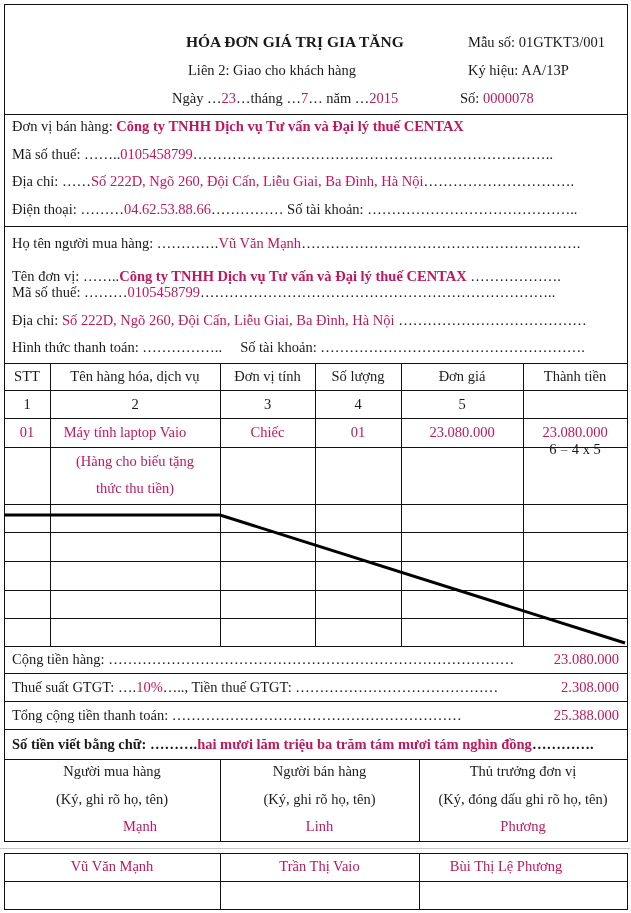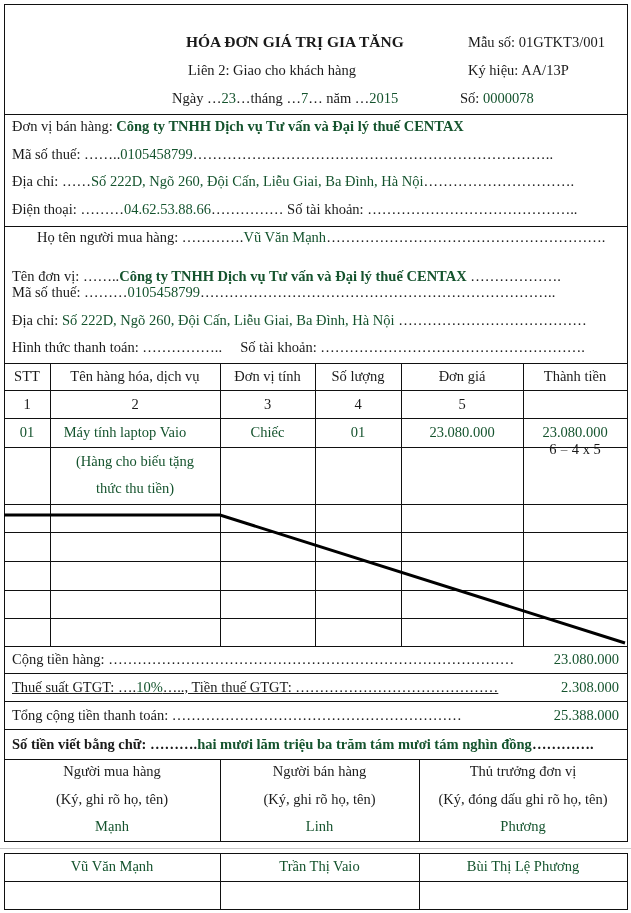--- a/index.html
+++ b/index.html
@@ -1,21 +1,21 @@
 <!DOCTYPE html>
 <html><head>
 <meta charset="utf-8">
 <style>
   html, body { margin:0; padding:0; background:#ffffff; }
   body { width:631px; height:913px; position:relative; overflow:hidden;
          font-family:"Liberation Serif", "DejaVu Serif", serif; font-size:14.5px; color:#1a1a1a; }
   .abs { position:absolute; }
   .hl { position:absolute; height:1px; background:#111; }
   .vl { position:absolute; width:1px; background:#111; }
-  .red { color:#14532d; }
+  .red { color:#be185d; }
   .bold { font-weight:bold; }
   .line { position:absolute; left:12px; white-space:nowrap; line-height:18px; }
   .cell { position:absolute; text-align:center; line-height:18px; white-space:nowrap; }
   .right { position:absolute; white-space:nowrap; line-height:18px; }
   .dots { letter-spacing:0.2px; }
 </style>
 </head>
 <body>
 
 <div>
@@ -49,21 +49,21 @@
   <div class="line" style="top:172px;">
     <span>Địa chỉ: ……</span><span class="red">Số 222D, Ngõ 260, Đội Cấn, Liễu Giai, Ba Đình, Hà Nội</span><span class="dots">………………………….</span>
   </div>
   <div class="line" style="top:200px;">
     <span>Điện thoại: ………</span><span class="red">04.62.53.88.66</span><span>…………… </span><span>Số tài khoản: ……………………………………..</span>
   </div>
 </div>
 <div class="hl" style="left:4px; top:226px; width:624px;"></div>
 
 <div>
-  <div class="line" style="top:228px;margin-left:25px;">
+  <div class="line" style="top:234px;">
     <span>Họ tên người mua hàng: ………….</span><span class="red">Vũ Văn Mạnh</span><span>………………………………………………….</span>
   </div>
   <div class="line" style="top:267px;">
     <span>Tên đơn vị: ……..</span><span class="red bold">Công ty TNHH Dịch vụ Tư vấn và Đại lý thuế CENTAX</span><span> ……………….</span>
   </div>
   <div class="line" style="top:283px;">
     <span>Mã số thuế: ………</span><span class="red">0105458799</span><span>………………………………………………………………..</span>
   </div>
   <div class="line" style="top:311px;">
     <span>Địa chỉ: </span><span class="red">Số 222D, Ngõ 260, Đội Cấn, Liễu Giai, Ba Đình, Hà Nội</span><span> …………………………………</span>
@@ -123,41 +123,41 @@
 
 <div>
   <div class="hl" style="left:4px; top:673px; width:624px;"></div>
   <div class="hl" style="left:4px; top:701px; width:624px;"></div>
   <div class="hl" style="left:4px; top:729px; width:624px;"></div>
   <div class="hl" style="left:4px; top:759px; width:624px;"></div>
 
   <div class="line" style="top:650px; width:530px; overflow:hidden;">Cộng tiền hàng: …………………………………………………………………………</div>
   <div class="right red" style="right:12px; top:650px; background:#fff; padding-left:0;">23.080.000</div>
 
-  <div class="line" style="top:678px; width:545px; overflow:hidden;text-decoration:underline;">
+  <div class="line" style="top:678px; width:545px; overflow:hidden;">
     <span>Thuế suất GTGT: ….</span><span class="red">10%</span><span>….., Tiền thuế GTGT: ……………………………………</span>
   </div>
   <div class="right red" style="right:12px; top:678px;">2.308.000</div>
 
   <div class="line" style="top:706px; width:535px; overflow:hidden;">Tổng cộng tiền thanh toán:  ……………………………………………………</div>
   <div class="right red" style="right:12px; top:706px;">25.388.000</div>
 
   <div class="line" style="top:735px;font-weight:bold;">
     <span>Số tiền viết bằng chữ: ……….</span><span class="red">hai mươi lăm triệu ba trăm tám mươi tám nghìn đồng</span><span>………….</span>
   </div>
 </div>
 
 <div>
   <div class="vl" style="left:220px; top:759px; height:82px;"></div>
   <div class="vl" style="left:419px; top:759px; height:82px;"></div>
 
   <div>
     <div class="cell" style="left:4px; width:216px; top:762px;">Người mua hàng</div>
     <div class="cell" style="left:4px; width:216px; top:790px;">(Ký, ghi rõ họ, tên)</div>
-    <div class="cell red" style="left:4px; width:216px; top:817px;">Mạnh</div>
+    <div class="cell red" style="left:4px; width:216px; top:817px;padding-left:28px;">Mạnh</div>
   </div>
   <div>
     <div class="cell" style="left:220px; width:199px; top:762px;">Người bán hàng</div>
     <div class="cell" style="left:220px; width:199px; top:790px;">(Ký, ghi rõ họ, tên)</div>
     <div class="cell red" style="left:220px; width:199px; top:817px;">Linh</div>
   </div>
   <div>
     <div class="cell" style="left:419px; width:208px; top:762px;">Thủ trưởng đơn vị</div>
     <div class="cell" style="left:419px; width:208px; top:790px;">(Ký, đóng dấu ghi rõ họ, tên)</div>
     <div class="cell red" style="left:419px; width:208px; top:817px;">Phương</div>
@@ -170,14 +170,14 @@
   <div class="hl" style="left:4px; top:853px; width:624px;"></div>
   <div class="hl" style="left:4px; top:881px; width:624px;"></div>
   <div class="hl" style="left:4px; top:909px; width:624px;"></div>
   <div class="vl" style="left:4px; top:853px; height:57px;"></div>
   <div class="vl" style="left:220px; top:853px; height:57px;"></div>
   <div class="vl" style="left:419px; top:853px; height:57px;"></div>
   <div class="vl" style="left:627px; top:853px; height:57px;"></div>
 
   <div class="cell red" style="left:4px; width:216px; top:857px;">Vũ Văn Mạnh</div>
   <div class="cell red" style="left:220px; width:199px; top:857px;">Trần Thị Vaio</div>
-  <div class="cell red" style="left:419px; width:208px; top:857px;font-family:Liberation Serif, serif;">Bùi Thị Lệ Phương</div>
+  <div class="cell red" style="left:402px; width:208px; top:857px;font-family:Liberation Serif, serif;">Bùi Thị Lệ Phương</div>
 </div>
 
 </body></html>

